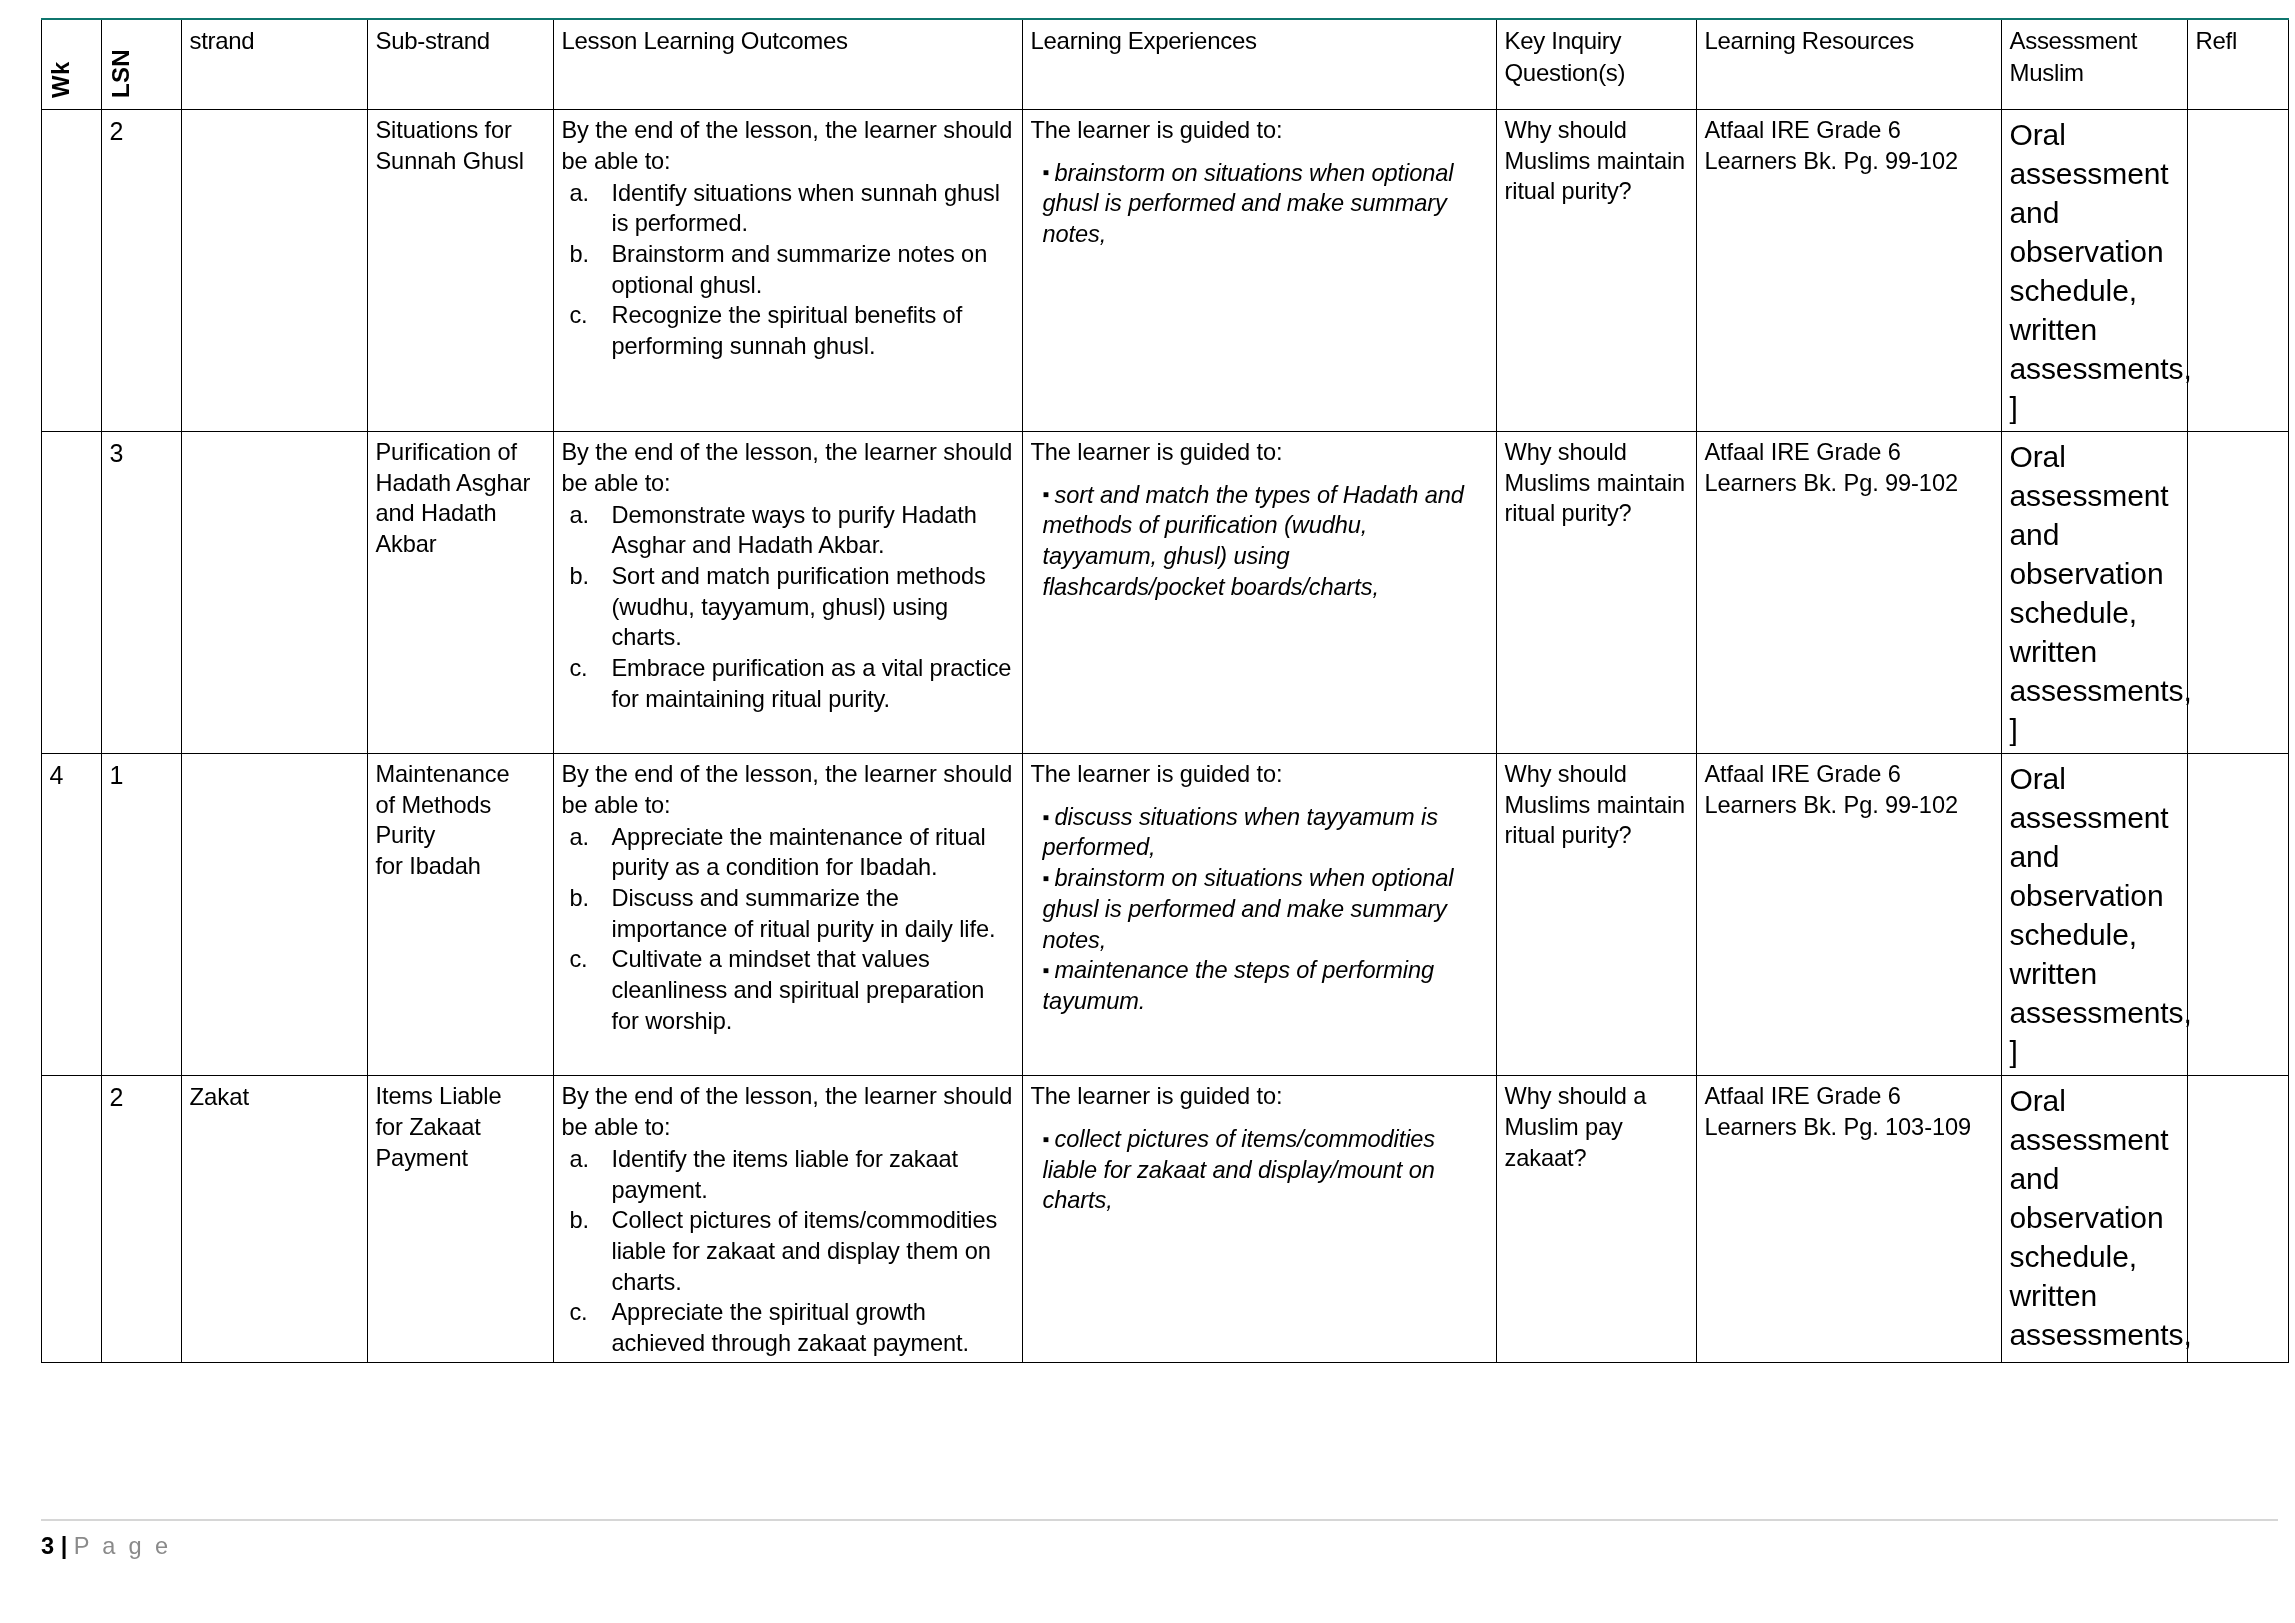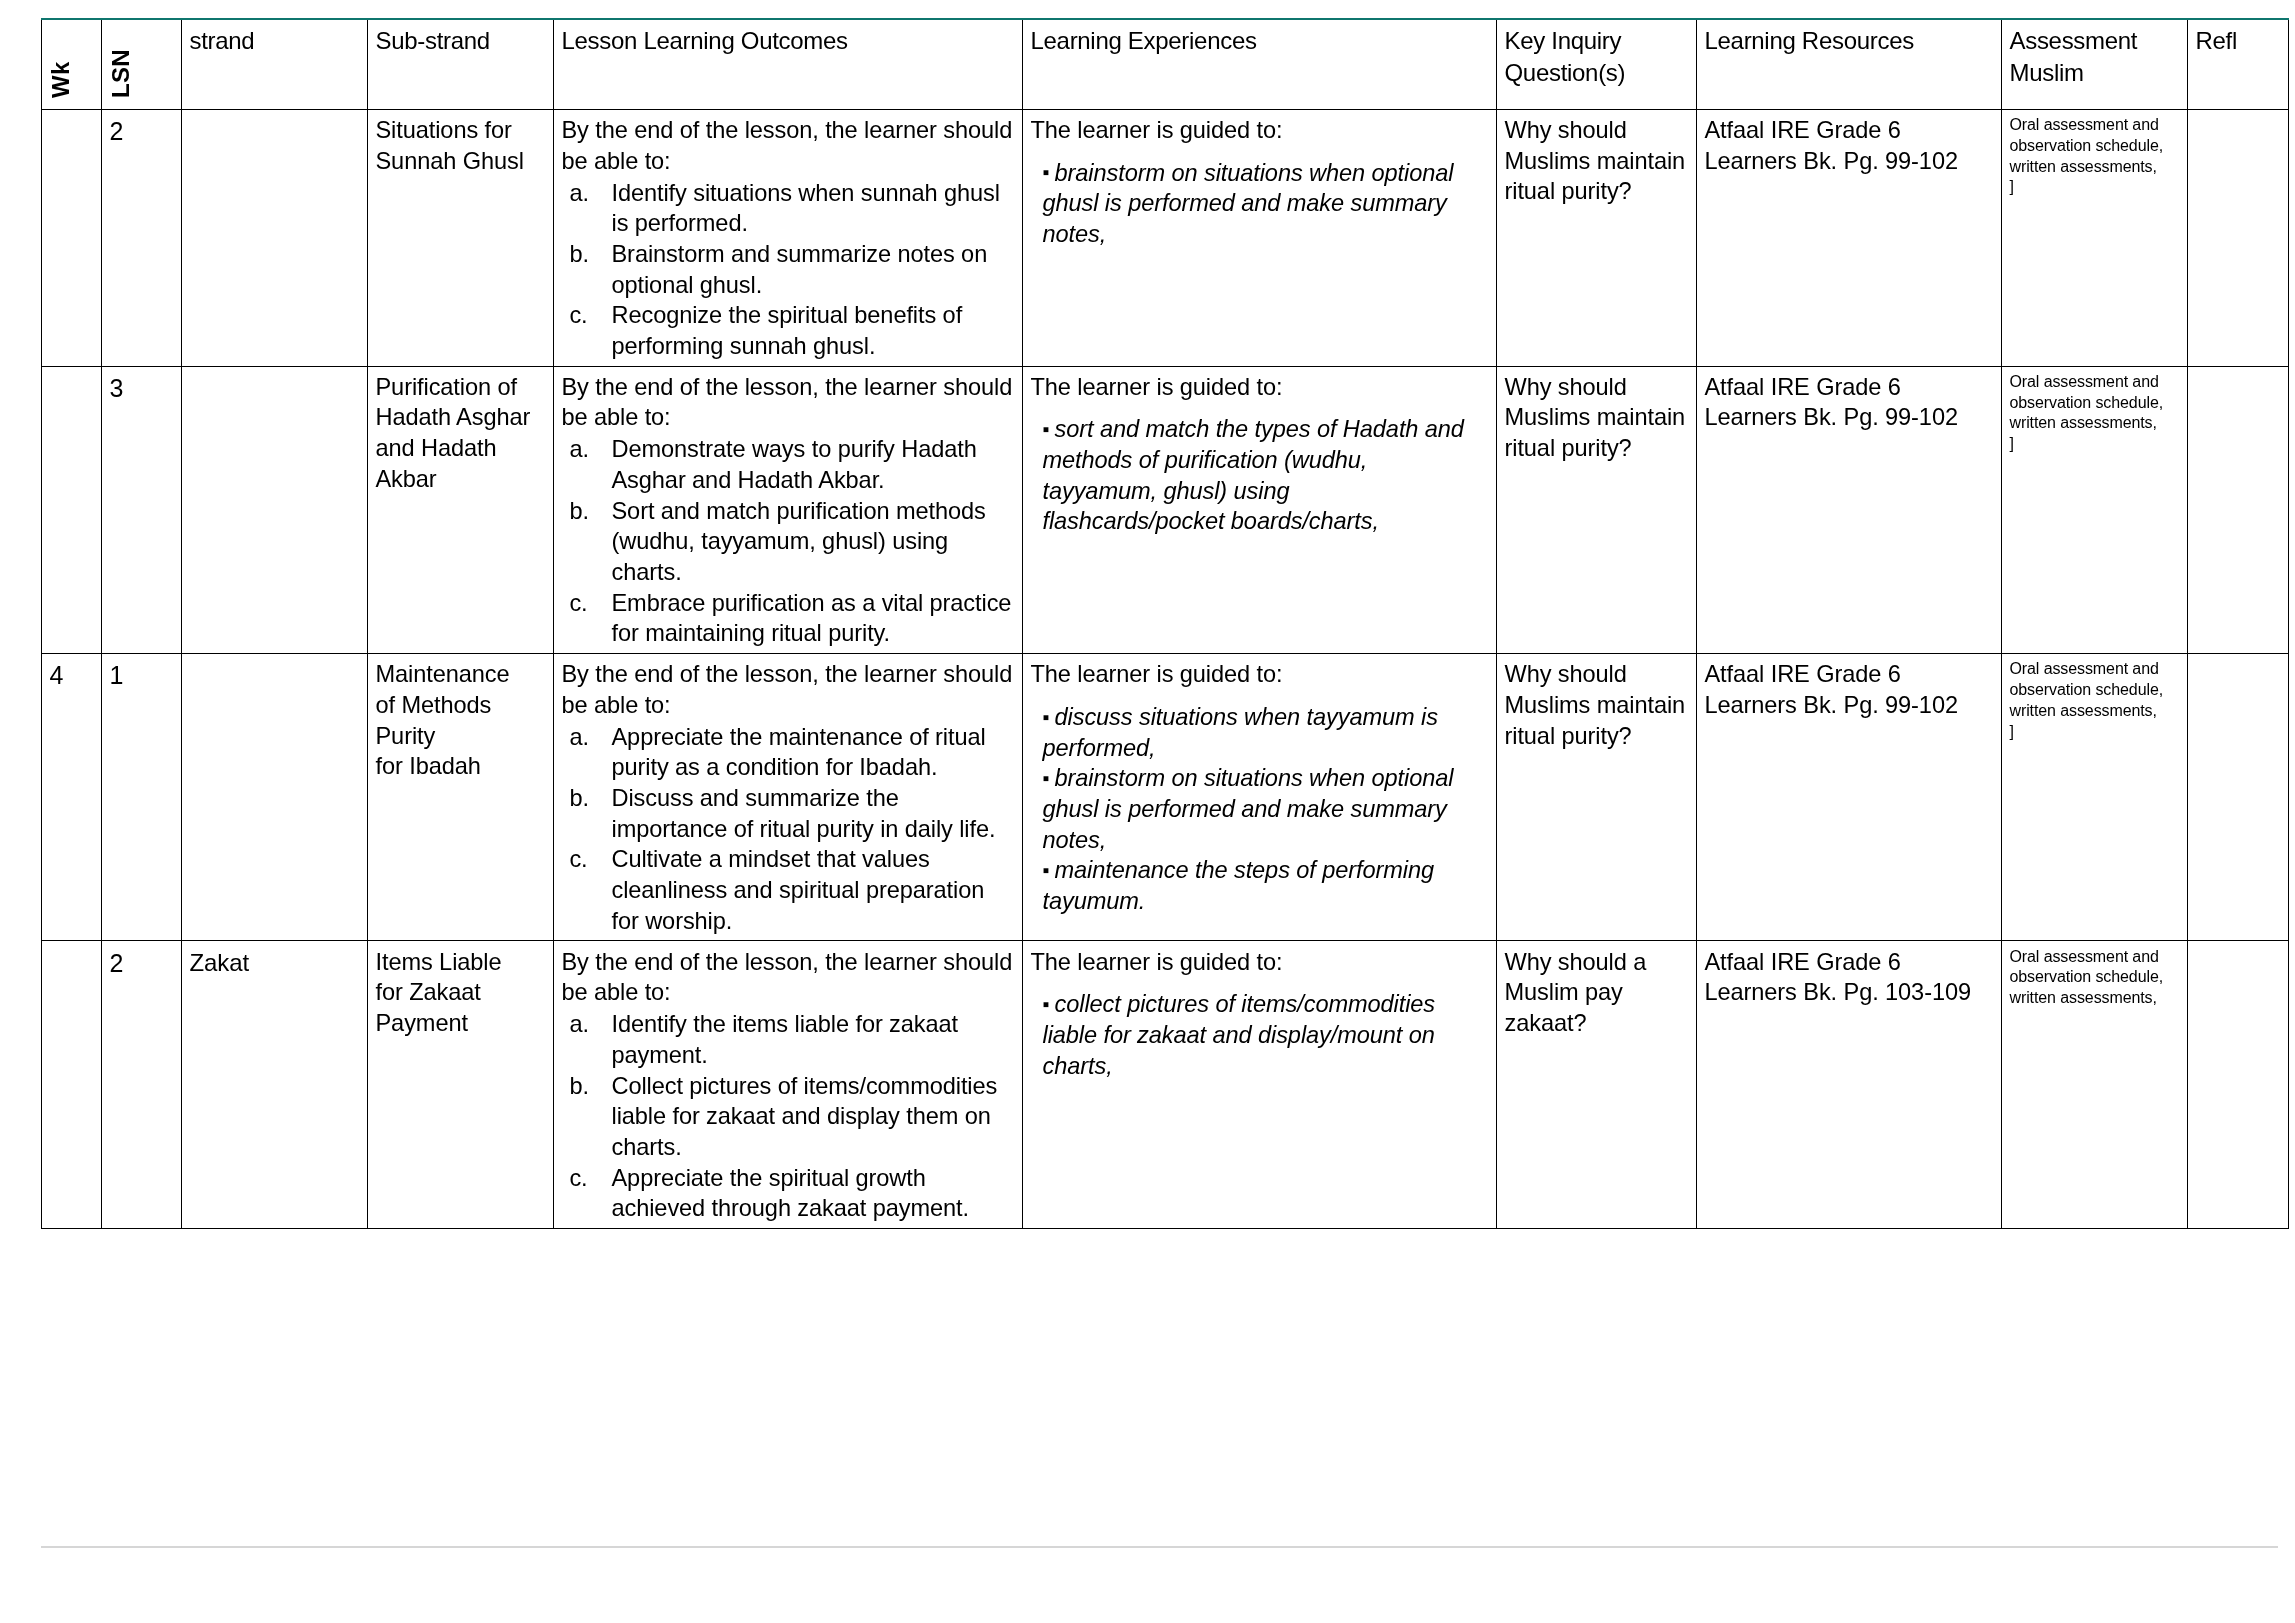--- a/index.html
+++ b/index.html
@@ -128,21 +128,21 @@
   ul.exp > li .bu {
     font-size: 19.6px;
     vertical-align: 1.3px;
     margin-right: 5.2px;
   }
 
   .stack { margin: 0; }
   .stack .ln { display: block; }
 
   
-  td.assess { font-size: 16px; margin-top: 31px; }
+  td.assess { font-size: 30px; margin-top: 31px; }
 
   
   .footer {
     position: absolute;
     left: 41px;
     right: 17px;
     bottom: 63px;
   }
   .footer .rule {
     border-top: 2px solid #d6d6d6;
@@ -399,16 +399,17 @@
               <span class="ln">Oral assessment and observation schedule, written assessments,</span>
             </div>
           </td>
           <td></td>
         </tr>
       </tbody>
   </table>
 
   <div class="footer">
     <div class="rule"></div>
+    <div class="line"><span class="pno">3</span> <span class="bar">|</span> <span class="pword">P a g e</span></div>
   </div>
 
 </div>
 
 
 </body></html>

